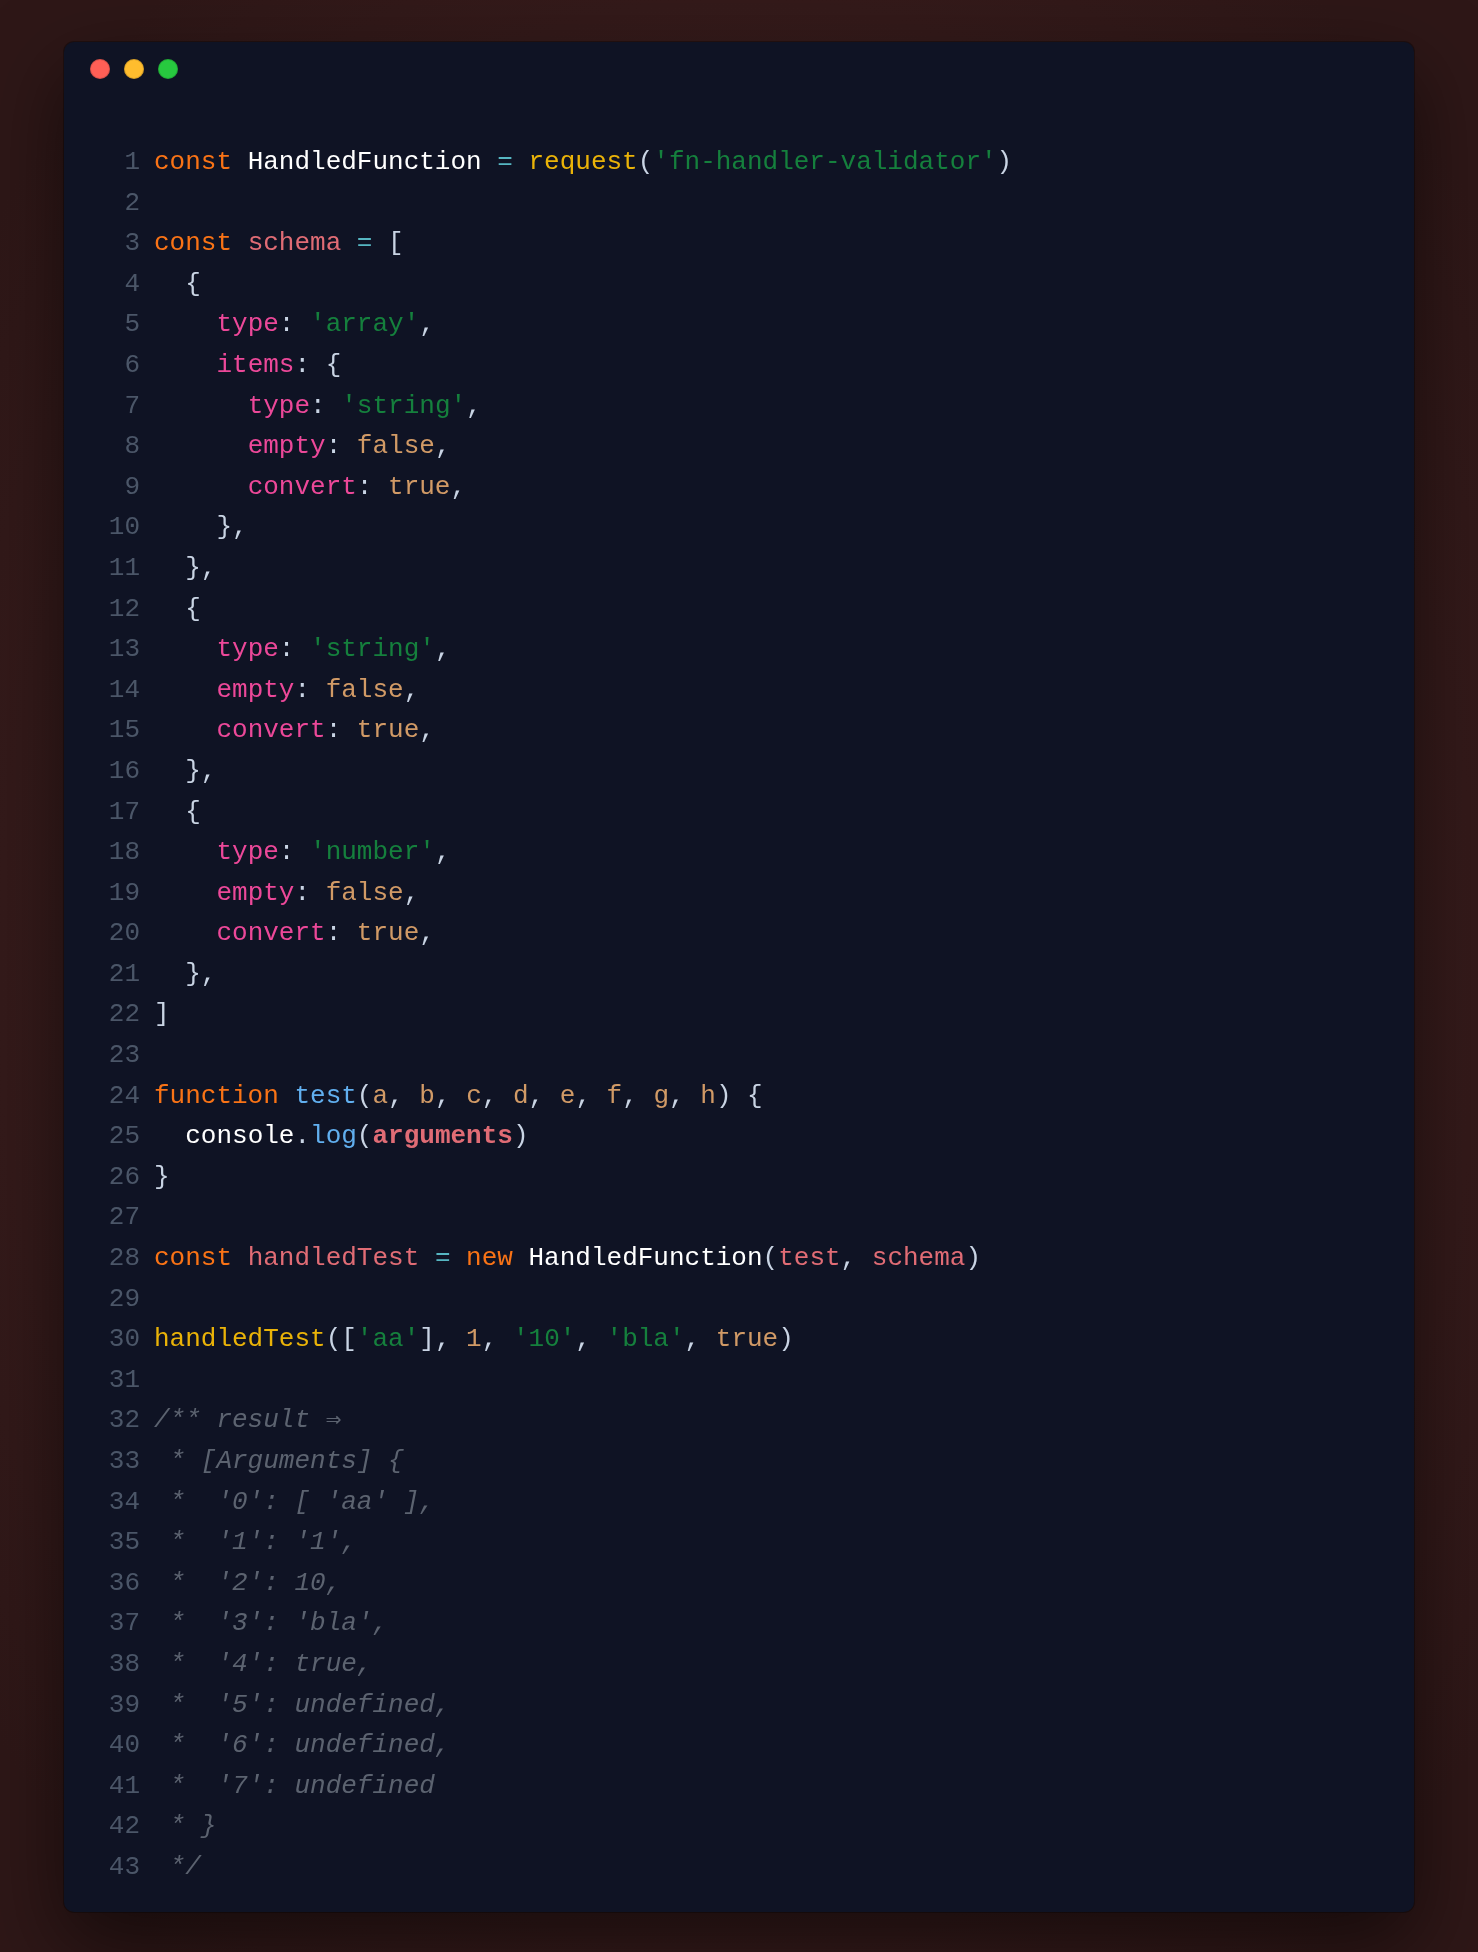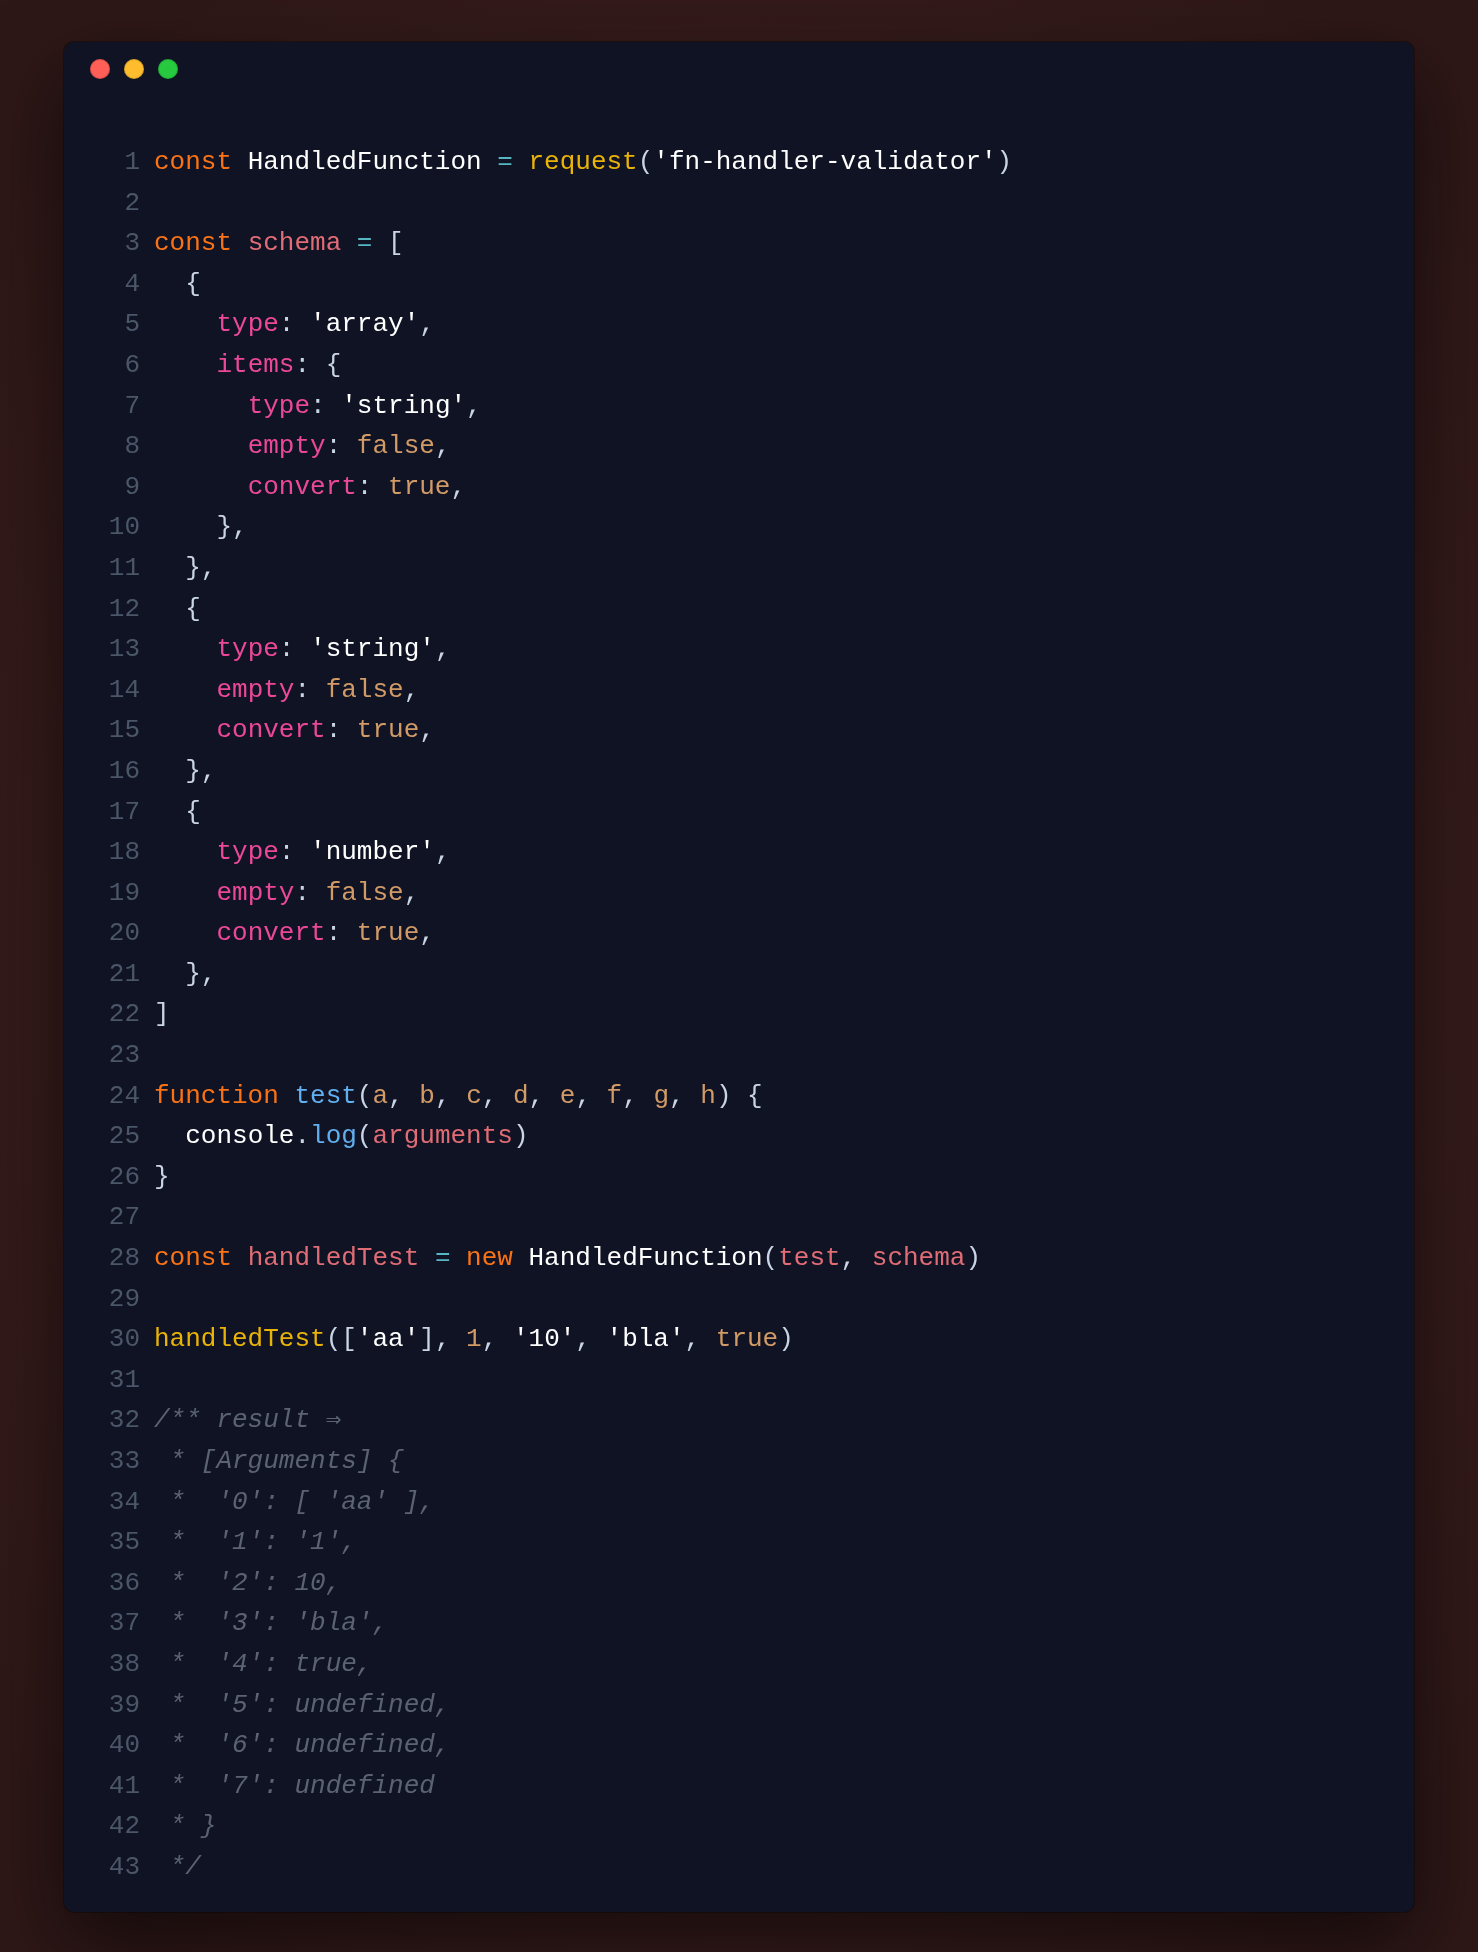--- a/index.html
+++ b/index.html
@@ -59,28 +59,28 @@
   .code {
     color: #c9d4e4;
   }
 
   
   .kw      { color: #f97316; }   
   .cls     { color: #ffffff; }   
   .var     { color: #e06c75; font-family: Liberation Mono, monospace; }   
   .prop    { color: #ec4899; }   
   .fncall  { color: #eab308; }   
-  .str     { color: #ffffff; }   
+  .str     { color: #15803d; }   
   .num     { color: #d19a66; }   
   .bool    { color: #d19a66; }   
   .arg     { color: #d19a66; }
   .pun     { color: #c9d4e4; }   
   .op      { color: #56b6c2; }   
   .cmt     { color: #5c6370; font-style: italic; font-family: Liberation Mono, monospace; }
-  .builtin { color: #e06c75; }
+  .builtin { color: #e06c75; font-weight: bold; }
   .fnName  { color: #61afef; }
 </style>
 </head>
 <body>
 
 <div class="window">
   <div class="titlebar">
     <div class="dot red"></div>
     <div class="dot yellow"></div>
     <div class="dot green"></div>

